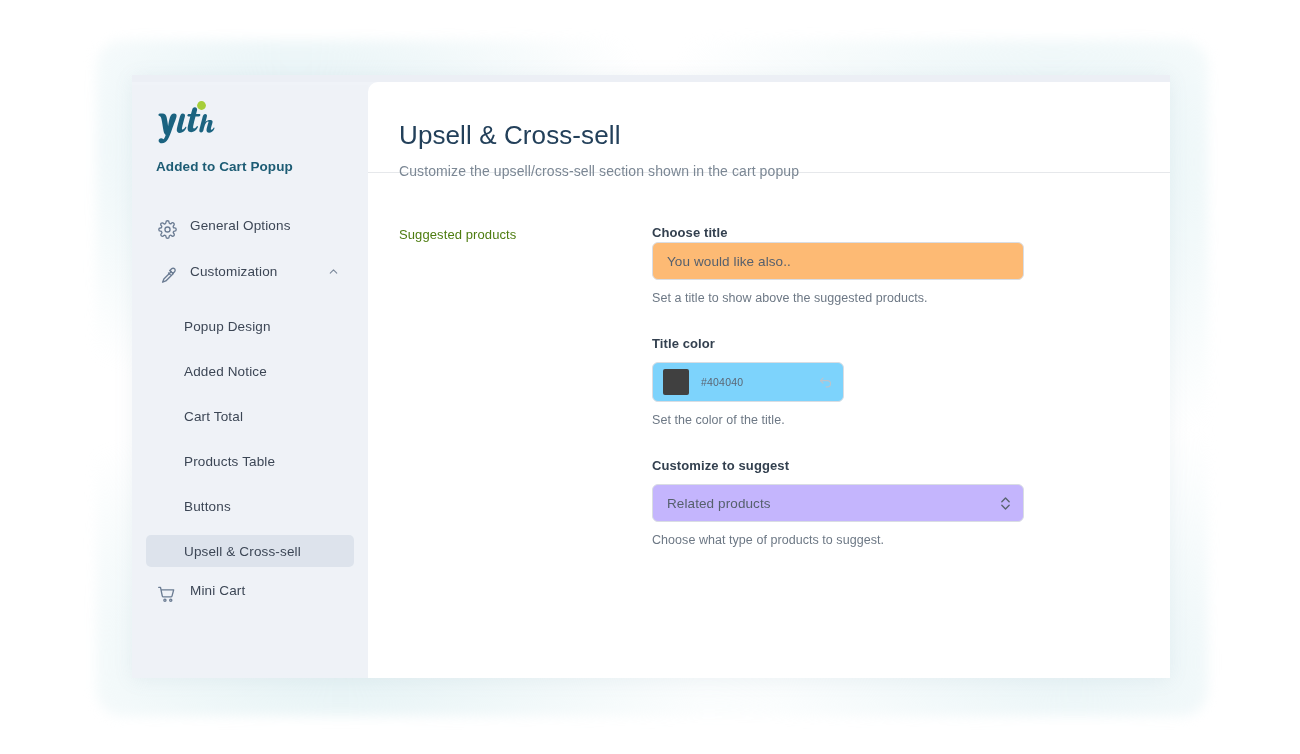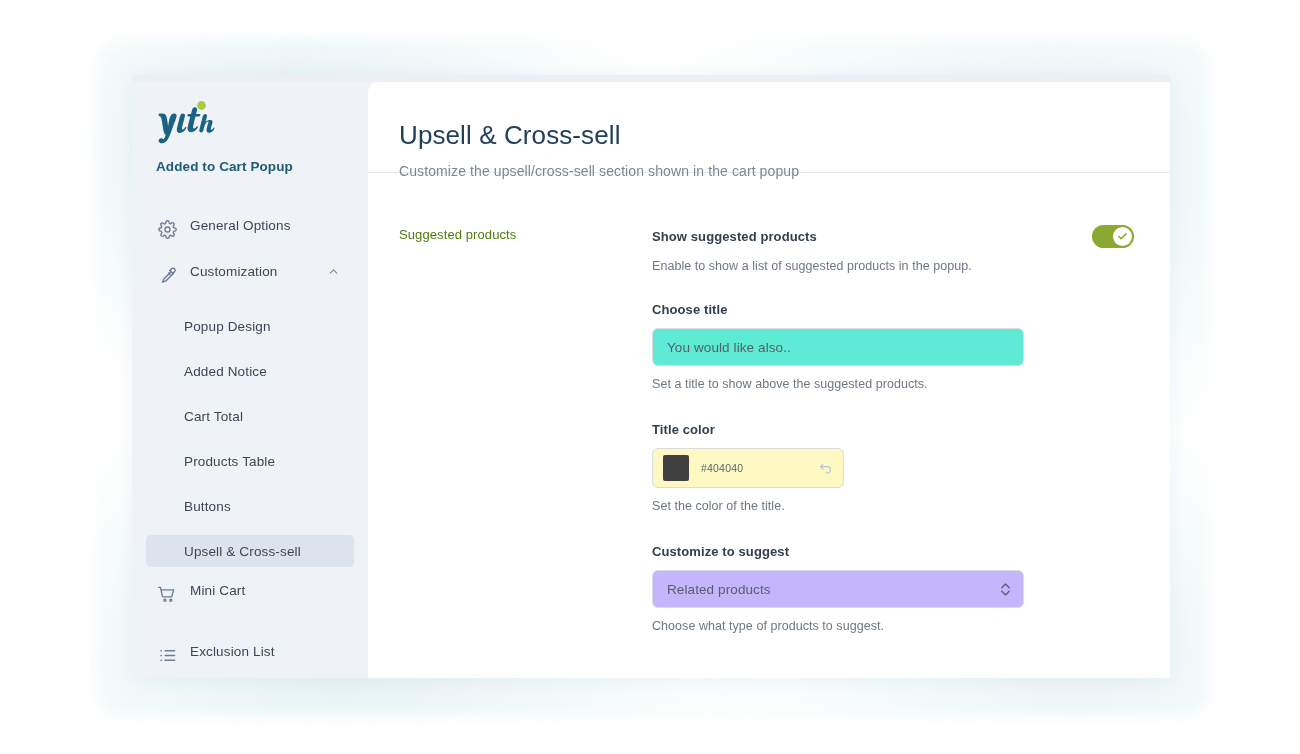--- a/index.html
+++ b/index.html
@@ -217,45 +217,45 @@
     border-radius: 50%;
     background: #ffffff;
     display: flex;
     align-items: center;
     justify-content: center;
     color: #8aa832;
   }
 
   
   .text-input {
-    margin-top: 11px;
+    margin-top: 2px;
     width: 372px;
     height: 38px;
     box-sizing: border-box;
     border: 1px solid #d9dde3;
     border-radius: 6px;
-    background: #5eead4;
+    background: #fdba74;
     padding: 0 14px;
     font-family: "Liberation Sans", sans-serif;
     font-size: 13.5px;
     color: #56606d;
     outline: none;
     letter-spacing: .1px;
   }
   .text-input::placeholder { color: #8b939e; }
 
   
   .color-field {
     margin-top: 11px;
     width: 192px;
     height: 40px;
     box-sizing: border-box;
     border: 1px solid #d9dde3;
     border-radius: 6px;
-    background: #fef9c3;
+    background: #7dd3fc;
     display: flex;
     align-items: center;
     padding: 0 10px;
   }
   .swatch {
     width: 26px;
     height: 26px;
     border-radius: 2px;
     flex: 0 0 auto;
   }
@@ -387,63 +387,37 @@
             <span class="nav-icon">
               <svg width="20" height="20" viewBox="0 0 24 24" fill="none" stroke="currentColor" stroke-width="1.6" stroke-linecap="round" stroke-linejoin="round">
                 <path d="M2 4h2.2l2.1 10.2a1.6 1.6 0 0 0 1.6 1.3h8.6a1.6 1.6 0 0 0 1.6-1.2L20 7H5.2"></path>
                 <circle cx="9.5" cy="19.5" r="1.3"></circle>
                 <circle cx="16.5" cy="19.5" r="1.3"></circle>
               </svg>
             </span>
             <span class="nav-label">Mini Cart</span>
           </div>
 
-          <div class="nav-item">
-            <span class="nav-icon">
-              <svg width="19" height="19" viewBox="0 0 24 24" fill="none" stroke="currentColor" stroke-width="1.7" stroke-linecap="round" stroke-linejoin="round">
-                <line x1="9" y1="6" x2="21" y2="6"></line>
-                <line x1="9" y1="12" x2="21" y2="12"></line>
-                <line x1="9" y1="18" x2="21" y2="18"></line>
-                <circle cx="4" cy="6" r="1.1" fill="currentColor" stroke="none"></circle>
-                <circle cx="4" cy="12" r="1.1" fill="currentColor" stroke="none"></circle>
-                <circle cx="4" cy="18" r="1.1" fill="currentColor" stroke="none"></circle>
-              </svg>
-            </span>
-            <span class="nav-label">Exclusion List</span>
-          </div>
 
         </div>
       </div>
     </div>
 
     <div class="main">
 
       <div class="main-header">
         <div class="page-title">Upsell &amp; Cross-sell</div>
         <div class="page-sub">Customize the upsell/cross-sell section shown in the cart popup</div>
       </div>
 
       <div class="section">
         <div class="section-title">Suggested products</div>
 
         <div class="fields">
 
-          <div class="field toggle-field">
-            <div class="field-row">
-              <div class="field-label">Show suggested products</div>
-              <div class="toggle" style="background: rgb(138, 168, 50);">
-                <span class="knob" style="color: rgb(138, 168, 50);">
-                  <svg width="11" height="11" viewBox="0 0 24 24" fill="none" stroke="currentColor" stroke-width="3.4" stroke-linecap="round" stroke-linejoin="round">
-                    <polyline points="20 6 9 17 4 12"></polyline>
-                  </svg>
-                </span>
-              </div>
-            </div>
-            <div class="field-help">Enable to show a list of suggested products in the popup.</div>
-          </div>
 
           <div class="field">
             <div class="field-label">Choose title</div>
             <input class="text-input" type="text" value="You would like also.." style="">
             <div class="field-help">Set a title to show above the suggested products.</div>
           </div>
 
           <div class="field">
             <div class="field-label">Title color</div>
             <div class="color-field">

